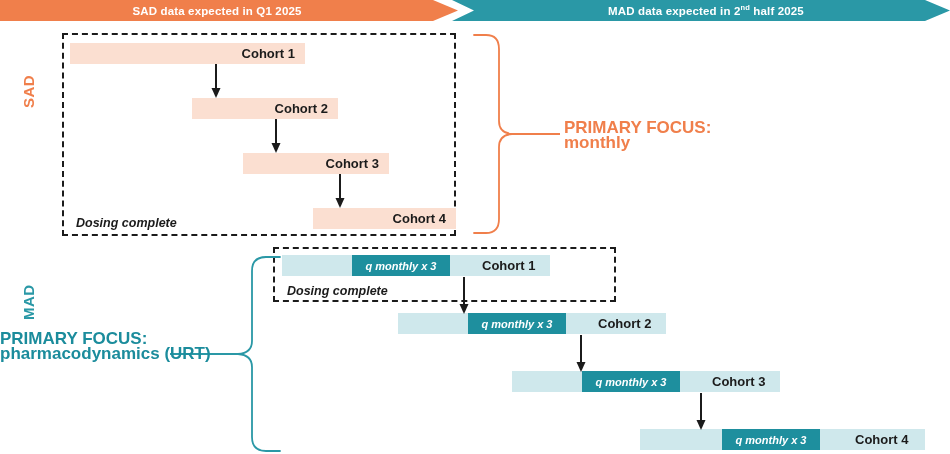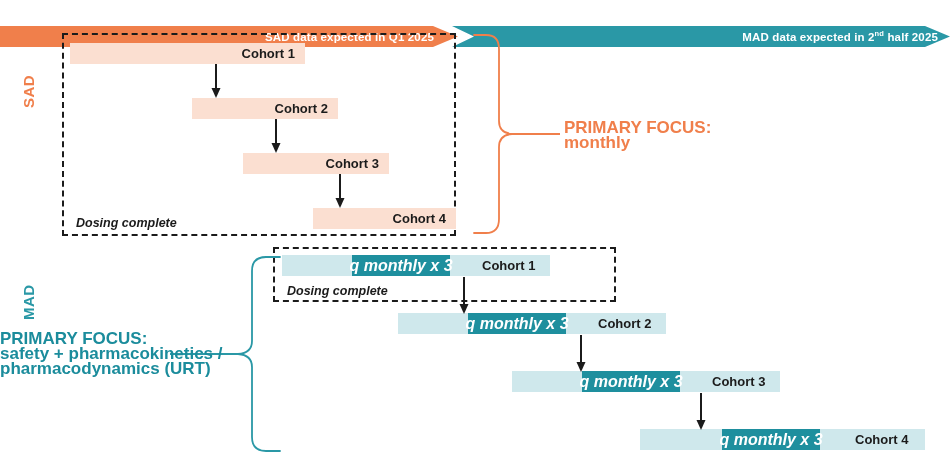--- a/index.html
+++ b/index.html
@@ -19,27 +19,26 @@
     overflow: hidden;
   }
 
   
   .banner {
     position: absolute;
     top: 0;
     height: 21px;
     display: flex;
     align-items: center;
-    justify-content: flex-end;
+    justify-content: center;
     color: #ffffff;
     font-size: 11.5px;
     font-weight: bold;
     letter-spacing: .15px;
     white-space: nowrap;
-    margin-top: 26px;
   }
   .banner-sad {
     left: 0;
     width: 458px;
     background: #f07f4b;
     clip-path: polygon(0 0, 433px 0, 458px 50%, 433px 100%, 0 100%);
     padding-right: 24px;
     box-sizing: border-box;
   }
   .banner-mad {
@@ -102,21 +101,21 @@
 
   .dose-seg {
     position: absolute;
     top: 0;
     height: 21px;
     background: #1e8f9e;
     display: flex;
     align-items: center;
     justify-content: center;
     color: #ffffff;
-    font-size: 16px;
+    font-size: 11px;
     font-style: italic;
     font-weight: bold;
     white-space: nowrap;
     box-sizing: border-box;
   }
   .bar-mad .bar-label { position: absolute; }
 
   
   .arrow {
     position: absolute;
@@ -262,17 +261,16 @@
 
   <div class="brace" style="left:170px; top:253px;">
     <svg width="110" height="200" viewBox="0 0 110 200">
       <path d="M 110 4 L 96 4 Q 82 4 82 18 L 82 88 Q 82 100 68 101 Q 82 102 82 114 L 82 184 Q 82 198 96 198 L 110 198" fill="none" stroke="#2a98a6" stroke-width="1.8" stroke-linecap="round"></path>
       <line x1="68" y1="101" x2="0" y2="101" stroke="#2a98a6" stroke-width="1.8"></line>
     </svg>
   </div>
 
   <div class="focus-text focus-mad">
     <div>PRIMARY FOCUS:</div>
-    <div>safety + pharmacokinetics /</div>
     <div>pharmacodynamics (URT)</div>
   </div>
 
 </div>
 
 </body></html>

